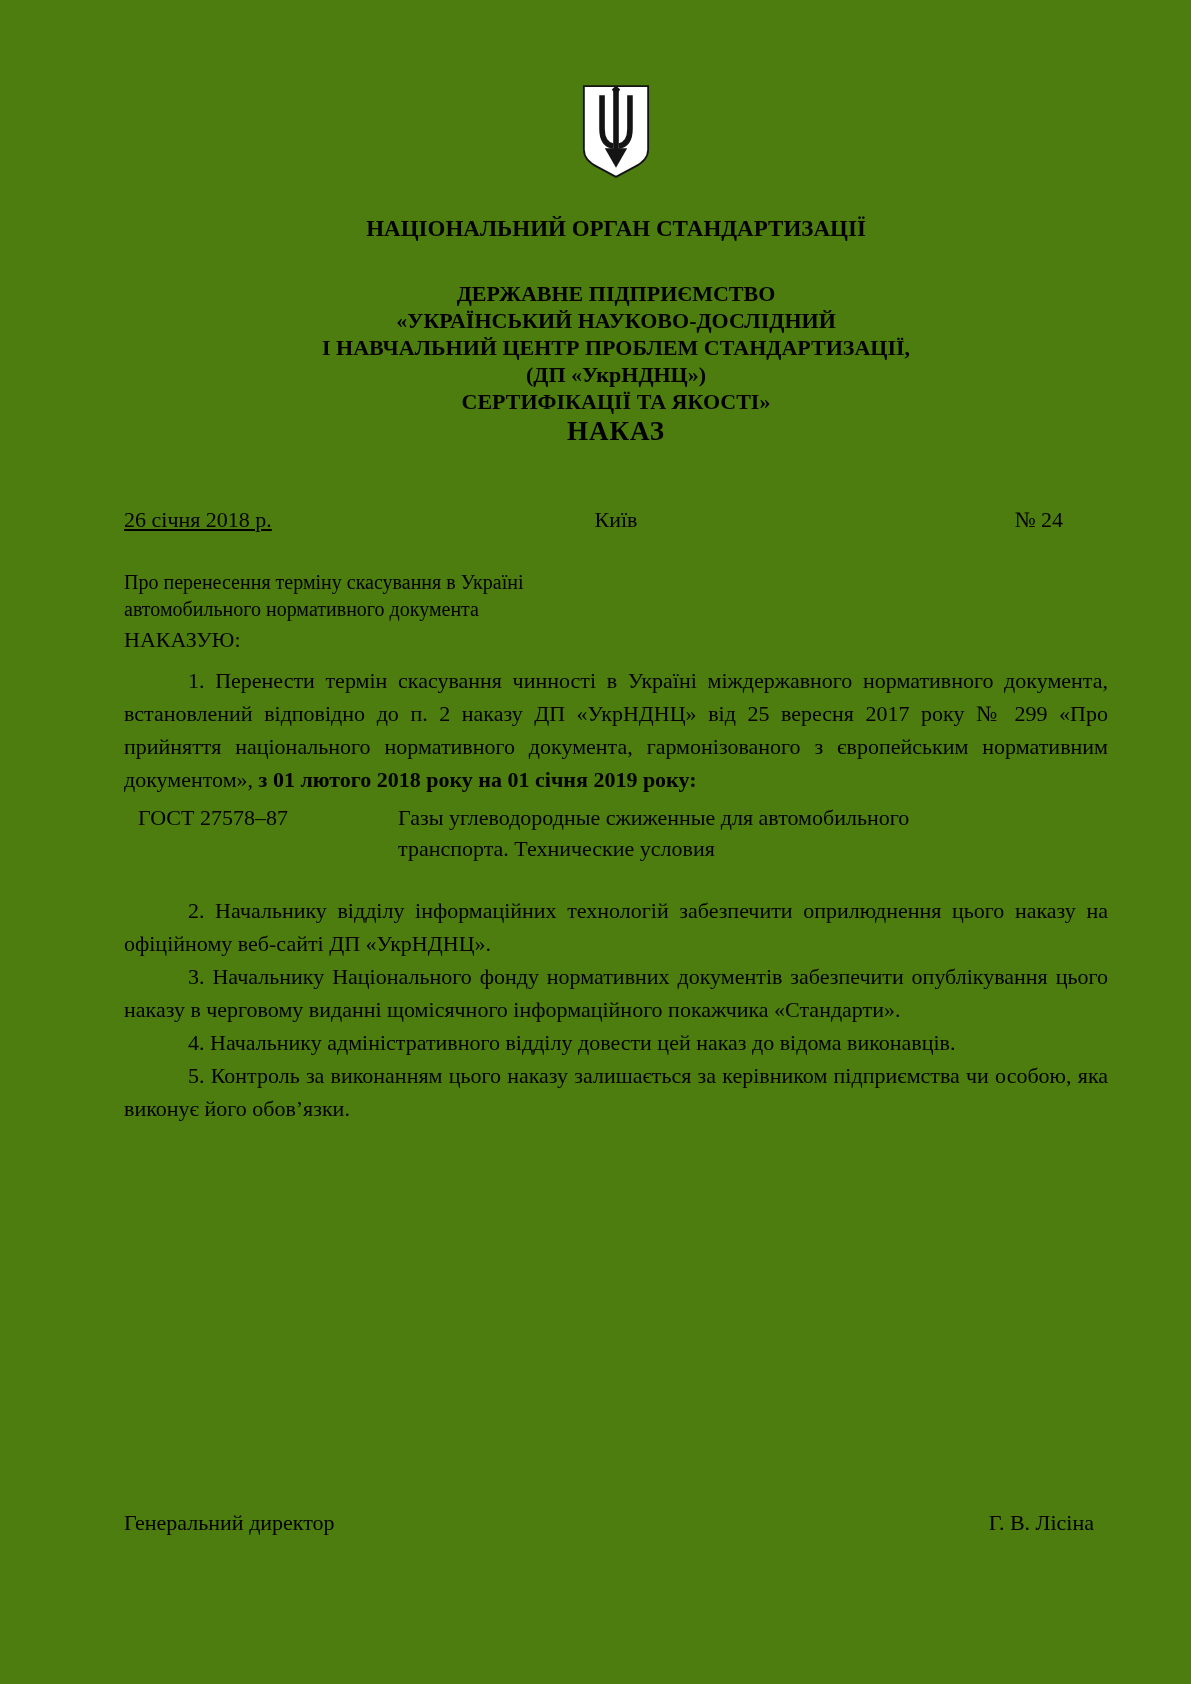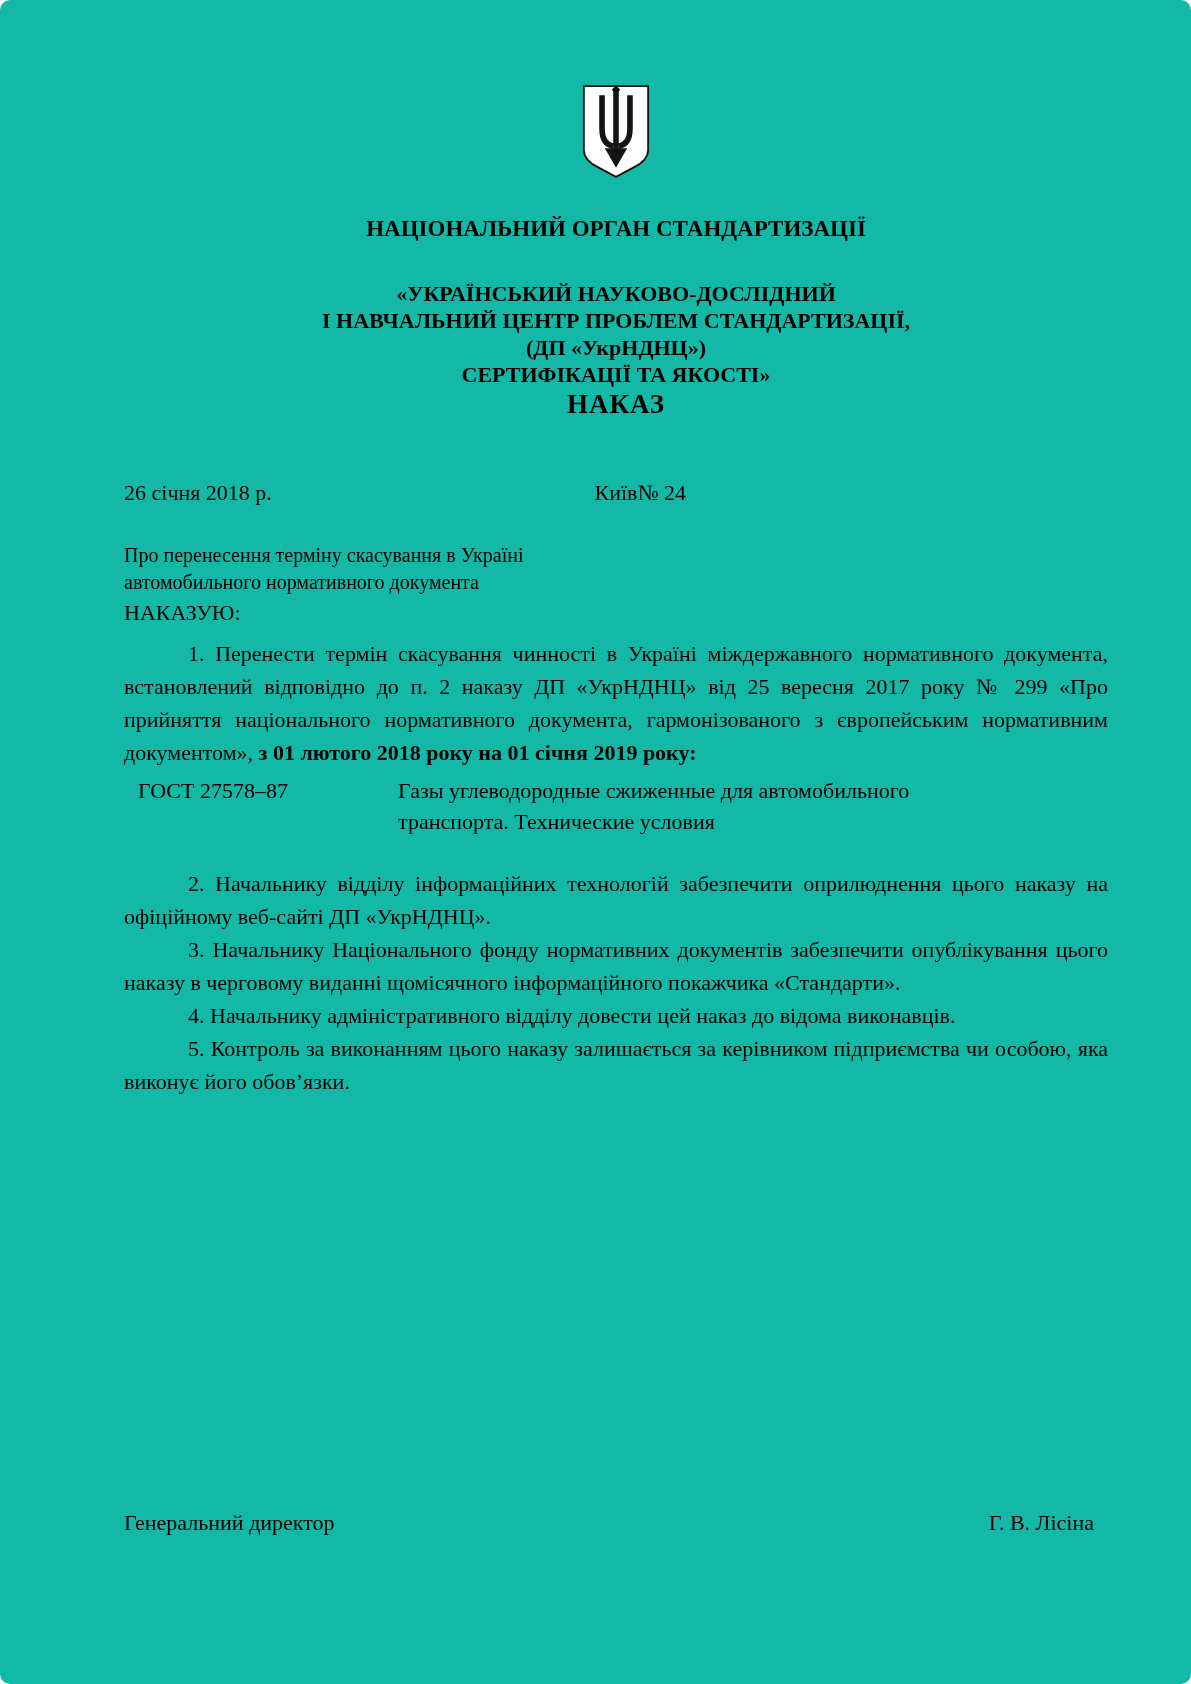--- a/index.html
+++ b/index.html
@@ -1,24 +1,23 @@
 <!DOCTYPE html>
 <html><head>
 <meta charset="utf-8">
 <style>
   html, body { margin: 0; padding: 0; background: #ffffff; }
   .page {
     position: relative;
     width: 1191px;
     height: 1684px;
-    background: #14b8a6;
+    background: #4d7c0f;
     color: #000000;
     font-family: "Liberation Serif", "DejaVu Serif", serif;
     overflow: hidden;
-    border-radius: 10px;
   }
   .content { padding: 0 83px 0 124px; }
 
   .emblem-wrap { margin-top: 84px; text-align: center; }
   .emblem-wrap svg { display: inline-block; }
 
   .authority {
     margin-top: 31px;
     text-align: center;
     font-weight: bold;
@@ -39,23 +38,23 @@
     line-height: 32px;
     letter-spacing: 1px;
   }
   .dateline {
     margin-top: 56px;
     display: grid;
     grid-template-columns: 1fr auto 1fr;
     font-size: 22px;
     line-height: 33px;
   }
-  .dateline .date { text-align: left; }
+  .dateline .date { text-align: left; text-decoration: underline; }
   .dateline .city { text-align: center; }
-  .dateline .num  { text-align: left; padding-right: 45px; }
+  .dateline .num  { text-align: right; padding-right: 45px; }
 
   .subject {
     margin-top: 33px;
     font-size: 20px;
     line-height: 27px;
   }
 
   .body-text p {
     margin: 0;
     font-size: 22px;
@@ -106,20 +105,21 @@
           <path d="M50,10 V94"></path>
         </g>
         <path d="M44,8 L50,2 L56,8 L50,16 Z" fill="#141414"></path>
         <path d="M34,92 H66 L50,120 Z" fill="#141414"></path>
       </svg>
     </div>
 
     <div class="authority">НАЦІОНАЛЬНИЙ ОРГАН СТАНДАРТИЗАЦІЇ</div>
 
     <div class="org">
+      <div>ДЕРЖАВНЕ ПІДПРИЄМСТВО</div>
       <div>«УКРАЇНСЬКИЙ НАУКОВО-ДОСЛІДНИЙ</div>
       <div>І НАВЧАЛЬНИЙ ЦЕНТР ПРОБЛЕМ СТАНДАРТИЗАЦІЇ,</div>
       <div>(ДП «УкрНДНЦ»)</div>
       <div>СЕРТИФІКАЦІЇ ТА ЯКОСТІ»</div>
     </div>
 
     <div class="doc-type">НАКАЗ</div>
 
     <div class="dateline">
       <span class="date">26 січня 2018 р.</span>

